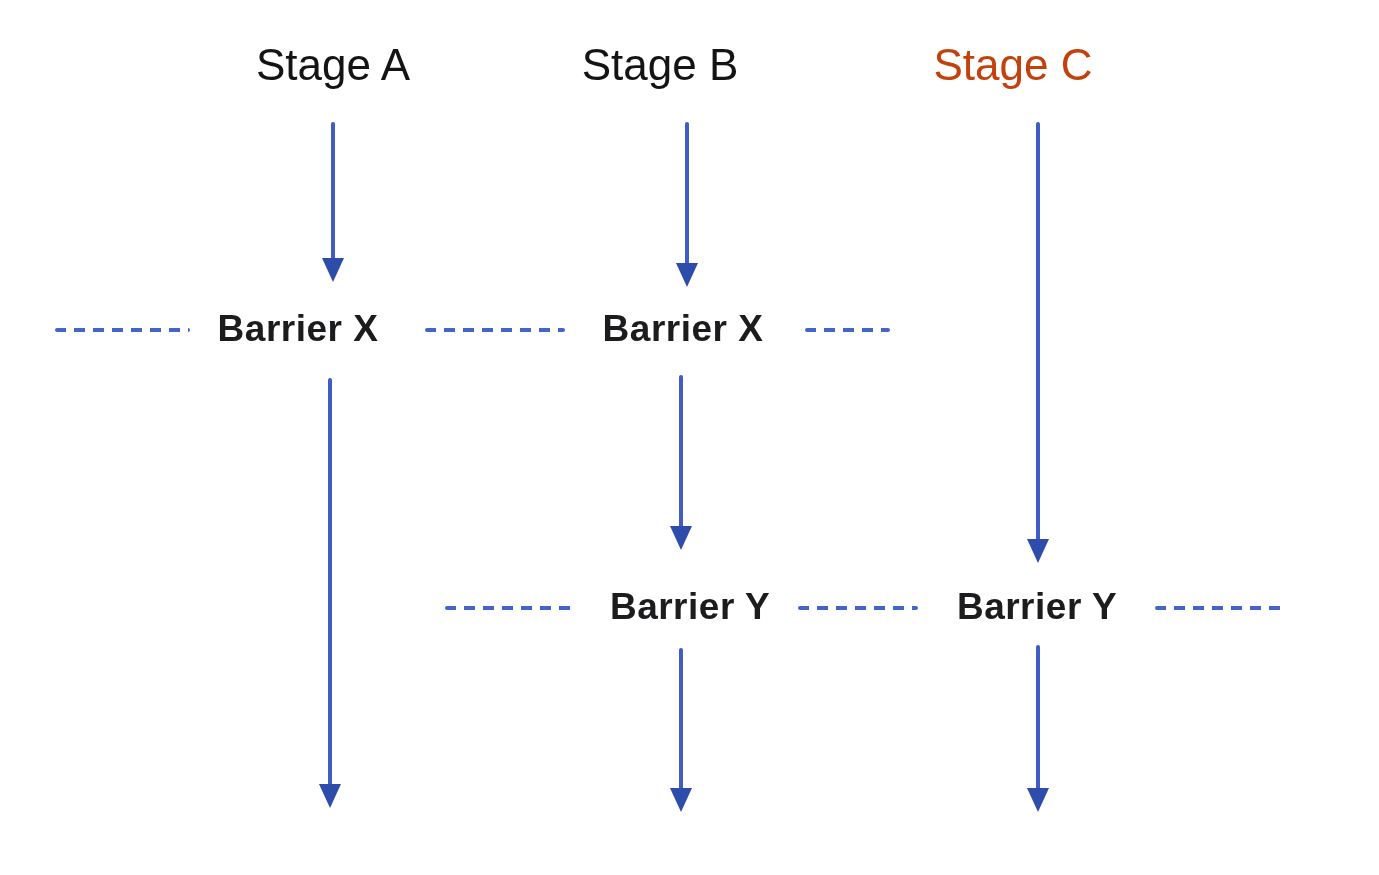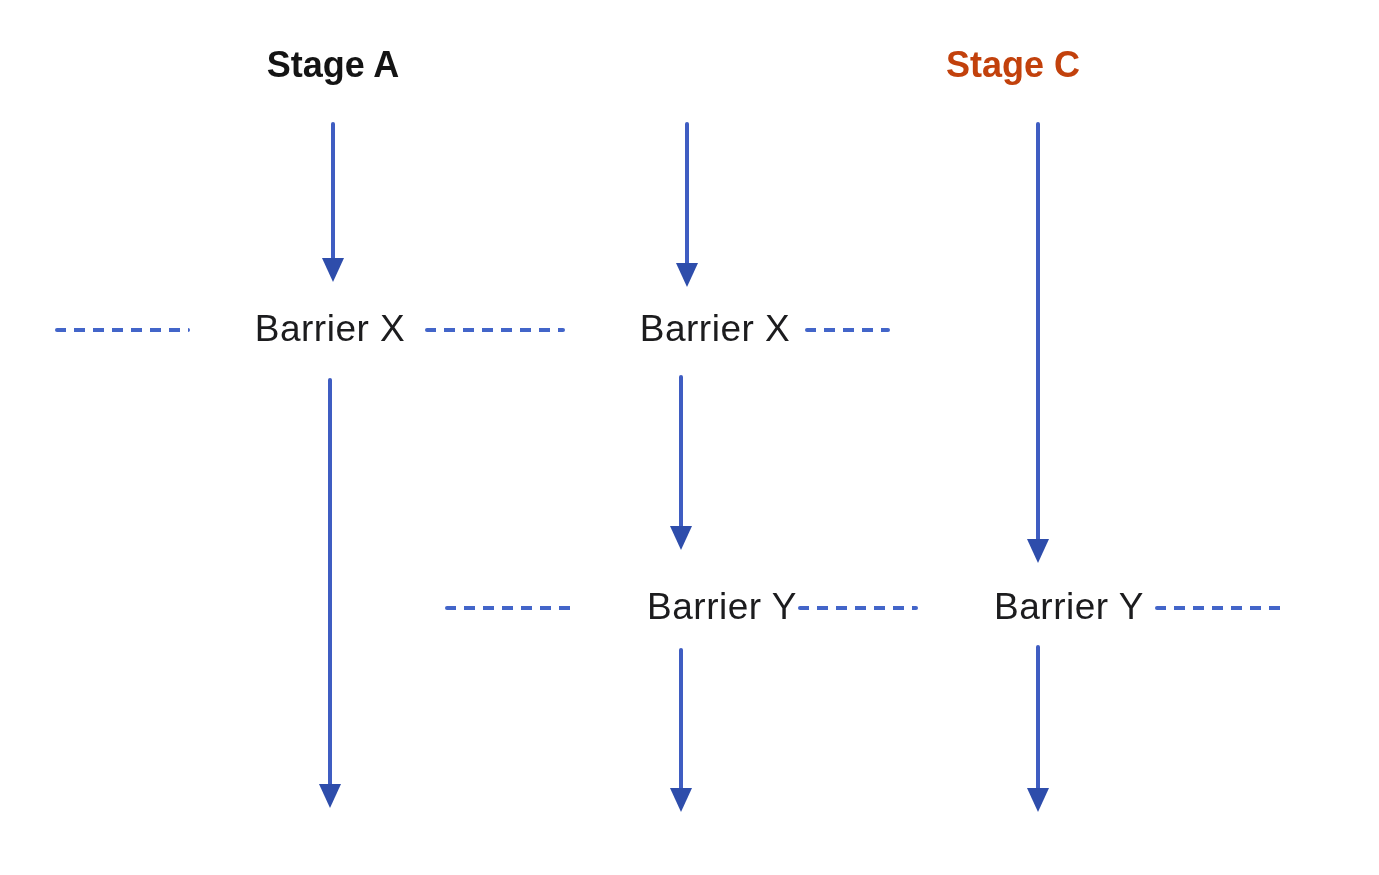--- a/index.html
+++ b/index.html
@@ -11,36 +11,35 @@
     position: relative;
     width: 1379px;
     height: 875px;
     background: #ffffff;
     overflow: hidden;
     font-family: "Liberation Sans", sans-serif;
   }
   .stage-label {
     position: absolute;
     transform: translateX(-50%);
-    font-size: 36px;
-    font-weight: 700;
+    font-size: 44px;
+    font-weight: 400;
     line-height: 46px;
     color: #141414;
     white-space: nowrap;
   }
   .barrier-label {
     position: absolute;
     transform: translateX(-50%);
     font-size: 37px;
-    font-weight: 400;
+    font-weight: 700;
     line-height: 44px;
     color: #1c1c1e;
     white-space: nowrap;
     letter-spacing: 0.5px;
-    margin-left: 32px;
   }
   .arrow {
     position: absolute;
   }
   .arrow .shaft {
     position: absolute;
     left: 50%;
     transform: translateX(-50%);
     top: 0;
     width: 4px;
@@ -60,20 +59,21 @@
     position: absolute;
     height: 4px;
     border-radius: 2px;
   }
 </style>
 </head>
 <body>
 
 <div id="canvas" style="background: rgb(255, 255, 255);">
   <div class="stage-label" style="left: 333px; top: 42px; color: rgb(20, 20, 20);">Stage A</div>
+  <div class="stage-label" style="left: 660px; top: 42px; color: rgb(20, 20, 20);">Stage B</div>
   <div class="stage-label" style="left: 1013px; top: 42px; color: #c2410c;">Stage C</div>
 <div class="arrow" style="left: 321px; top: 122px; width: 24px; height: 160px;">
       <div class="shaft" style="height: 140px; background: rgb(63, 93, 194);"></div>
       <div class="head" style="border-top: 24px solid rgb(46, 77, 171);"></div>
     </div>
     <div class="arrow" style="left: 318px; top: 378px; width: 24px; height: 430px;">
       <div class="shaft" style="height: 410px; background: rgb(63, 93, 194);"></div>
       <div class="head" style="border-top: 24px solid rgb(46, 77, 171);"></div>
     </div>
     <div class="arrow" style="left: 675px; top: 122px; width: 24px; height: 165px;">

